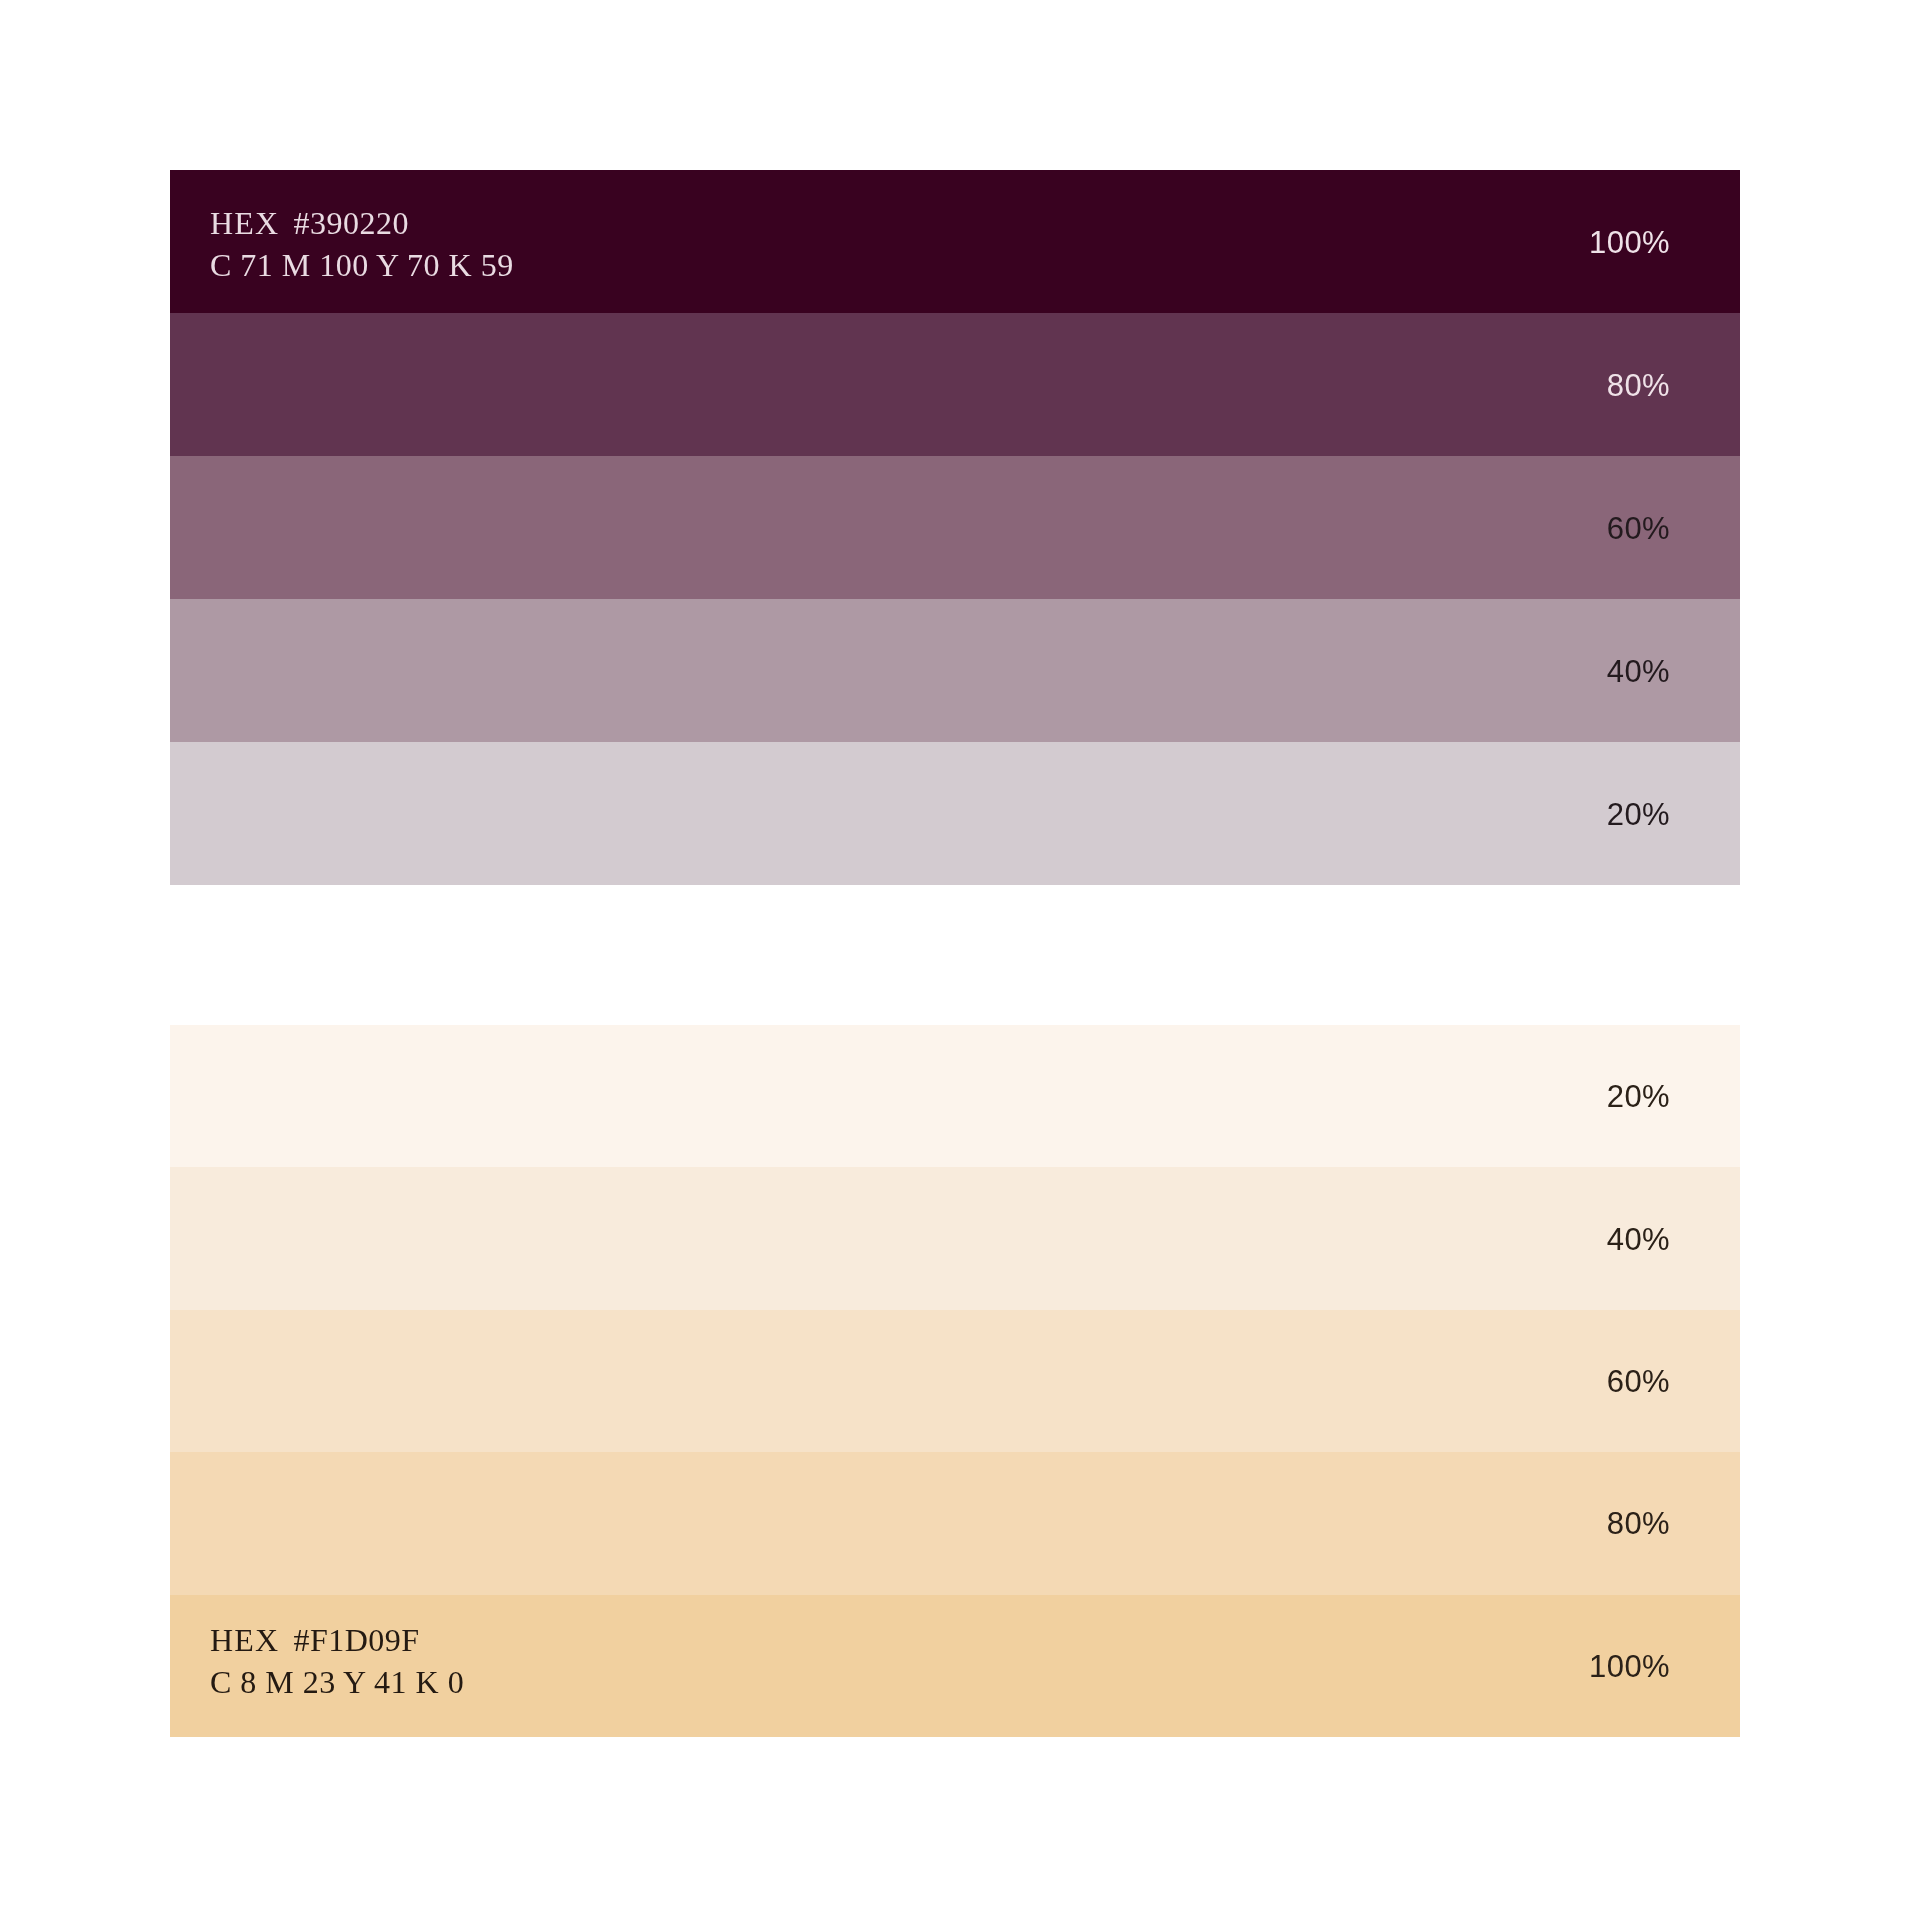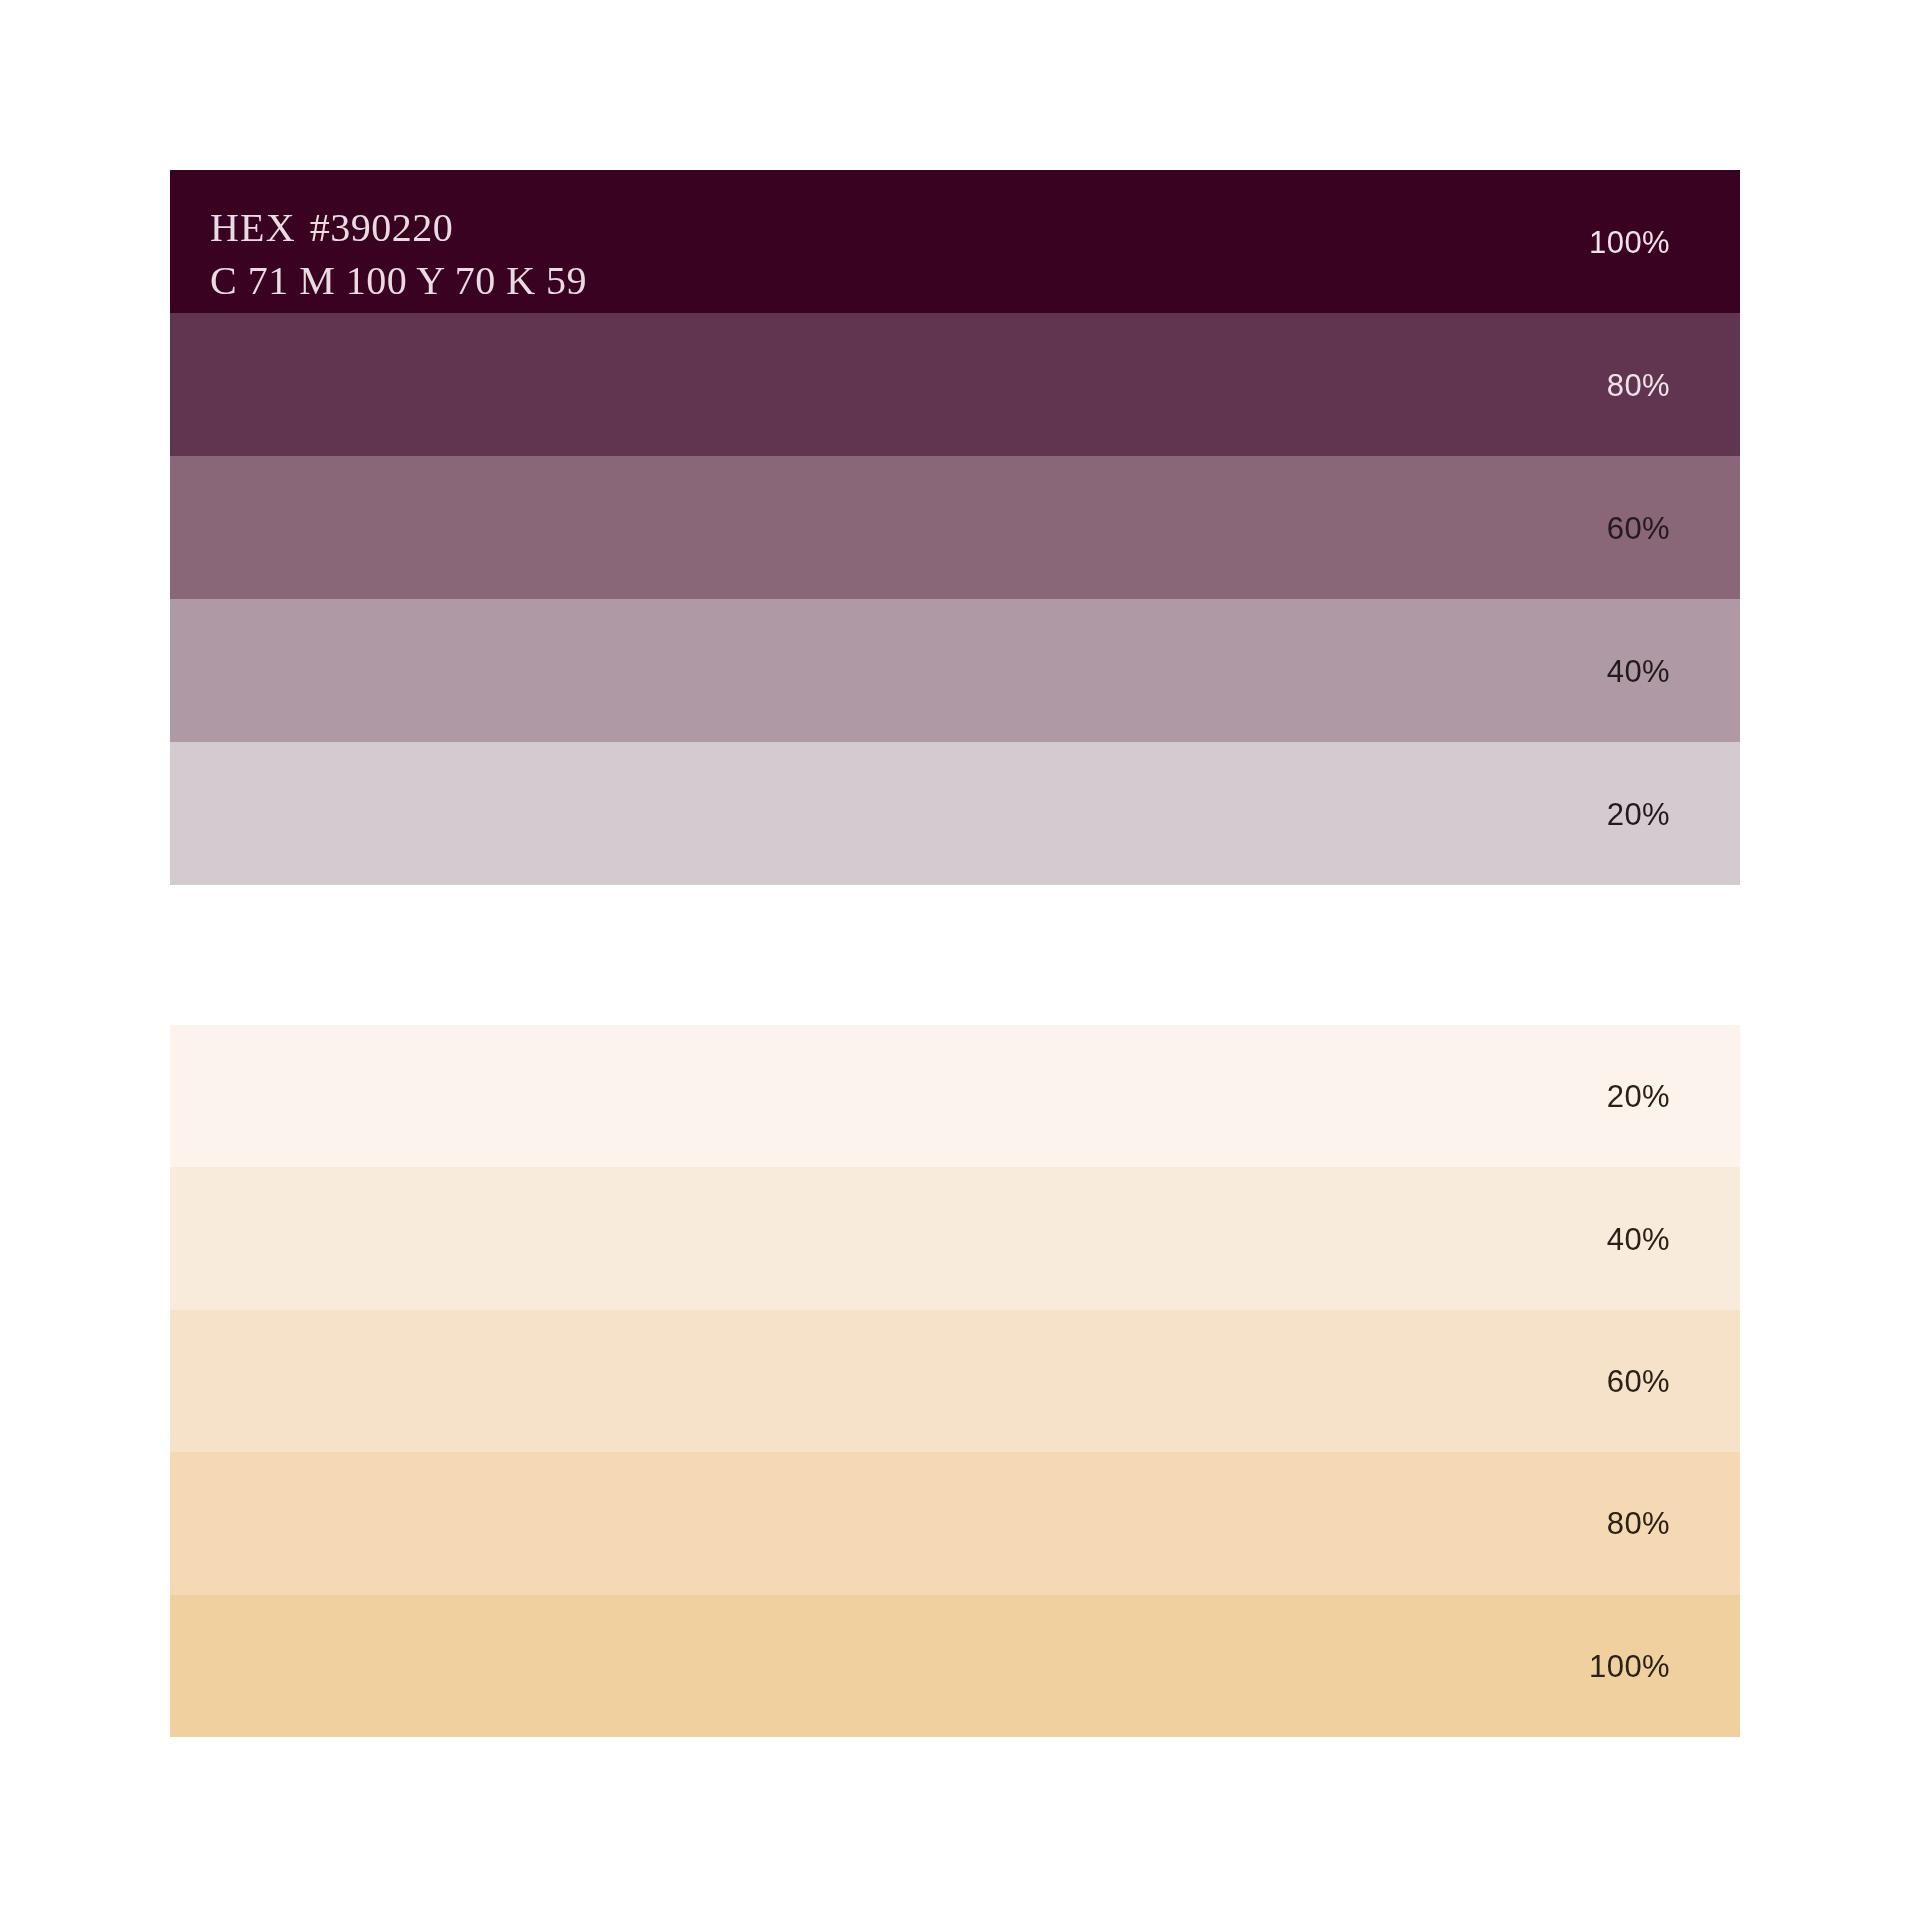--- a/index.html
+++ b/index.html
@@ -72,21 +72,21 @@
     font-family: "Liberation Serif", "DejaVu Serif", serif;
   }
   .caption-top {
     top: 32px;
   }
   .caption-bottom {
     bottom: 34px;
   }
   .caption-line {
     display: block;
-    font-size: 40px;
+    font-size: 32px;
     letter-spacing: 0.5px;
   }
   .caption-line .lbl {
     letter-spacing: 1.2px;
   }
   .caption-line .gap {
     display: inline-block;
     width: 14px;
   }
   .cap-light { color: #e9dbe2; }
@@ -136,17 +136,21 @@
 
     <div class="swatch" style="background-color: rgb(246, 226, 200);">
       <span class="swatch-pct pct-dark-warm">60%</span>
     </div>
 
     <div class="swatch" style="background-color: rgb(244, 217, 180);">
       <span class="swatch-pct pct-dark-warm">80%</span>
     </div>
 
     <div class="swatch" style="background-color: rgb(241, 208, 159);">
+      <div class="swatch-caption caption-bottom cap-dark">
+        <span class="caption-line"><span class="lbl">HEX</span><span class="gap"></span><span>#F1D09F</span></span>
+        <span class="caption-line">C 8  M 23  Y 41  K 0</span>
+      </div>
       <span class="swatch-pct pct-dark-warm">100%</span>
     </div>
   </div>
 
 </div>
 
 </body></html>

